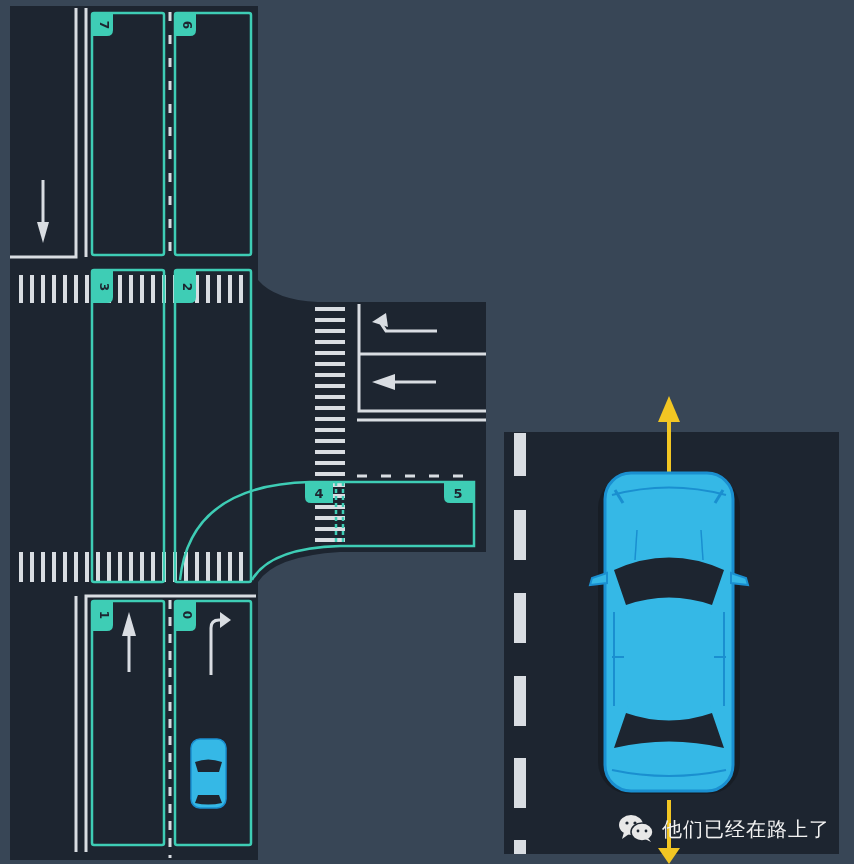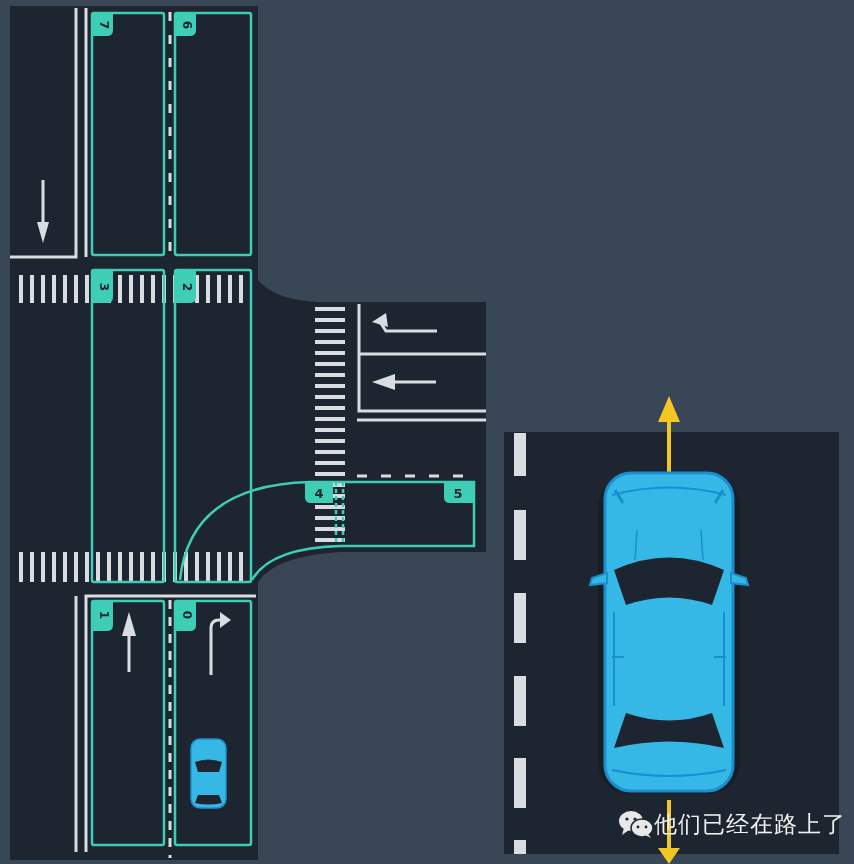--- a/index.html
+++ b/index.html
@@ -1,19 +1,19 @@
 <!DOCTYPE html>
 <html><head>
 <meta charset="utf-8">
 <style>
   html, body { margin:0; padding:0; }
   body { width:854px; height:864px; background:#384656; position:relative; overflow:hidden; font-family:"Liberation Sans", sans-serif; }
   .abs { position:absolute; }
   svg text { font-family:"DejaVu Sans", sans-serif; }
-  .caption { position:absolute; left:618px; top:809px; height:34px; display:flex; align-items:flex-start; color:#f2f2f2; font-size:23px; font-family:"DejaVu Sans", sans-serif; letter-spacing:1px; }
+  .caption { position:absolute; left:618px; top:809px; height:34px; display:flex; align-items:flex-end; gap:8px; color:#f2f2f2; font-size:20px; font-family:"DejaVu Sans", sans-serif; letter-spacing:1px; }
 </style>
 </head>
 <body>
 
 <svg class="abs" style="left:0;top:0" width="854" height="864" viewBox="0 0 854 864">
 
   <rect x="10" y="6" width="248" height="854" fill="#1d2530"></rect>
 
   <path d="M258 280 Q275 300 318 302 L486 302 L486 552 L340 552 Q275 556 258 582 Z" fill="#1d2530"></path>
 

